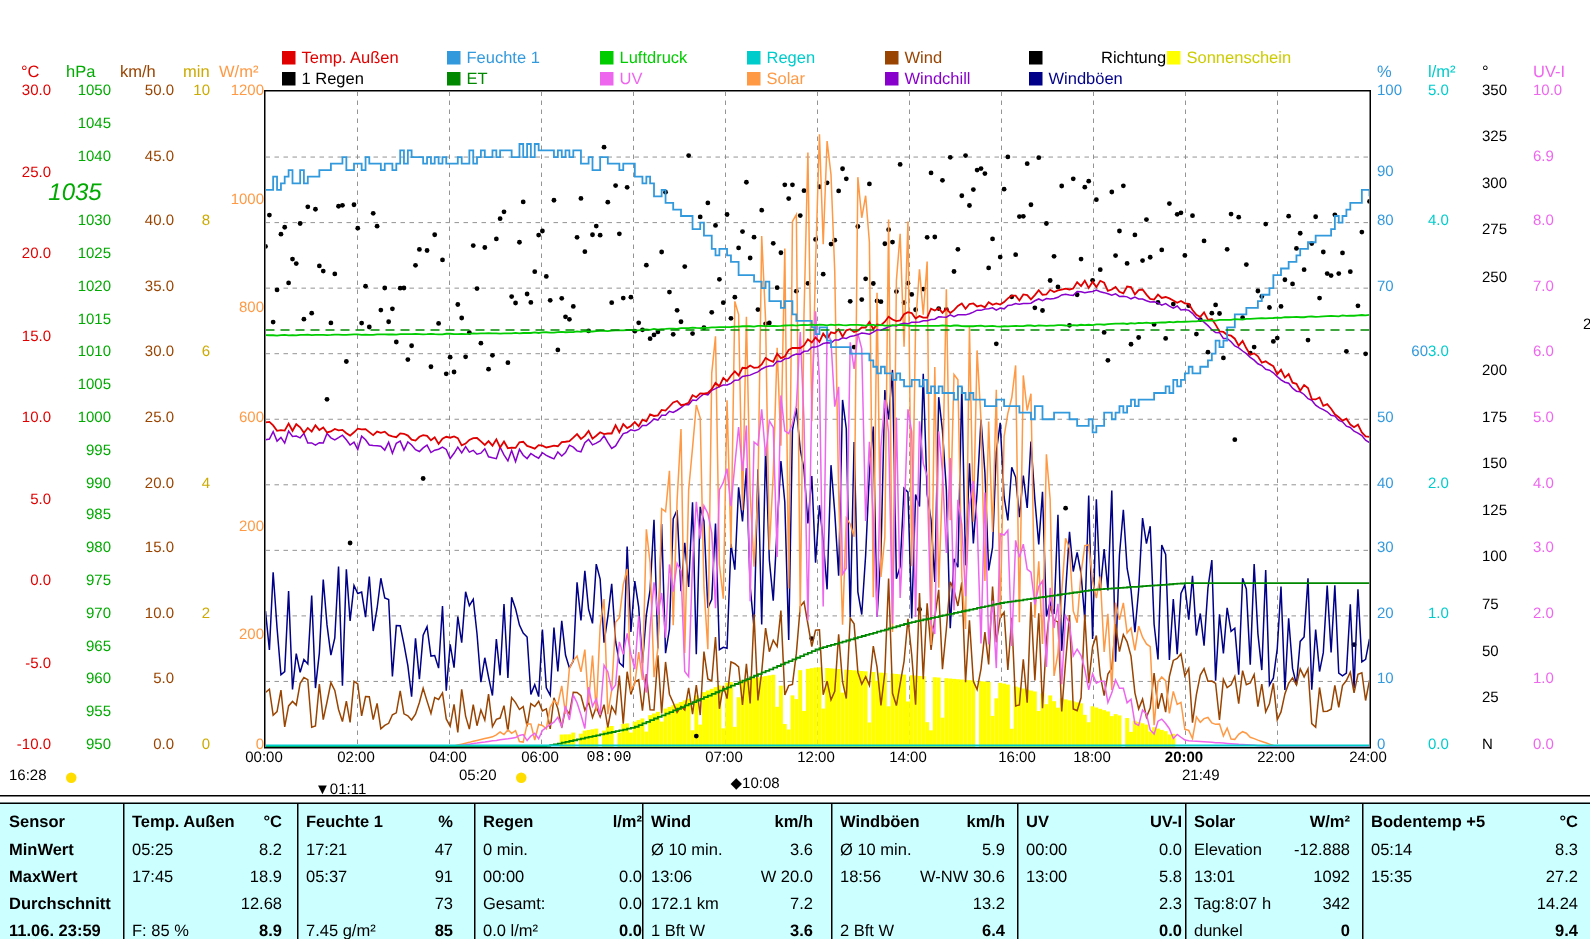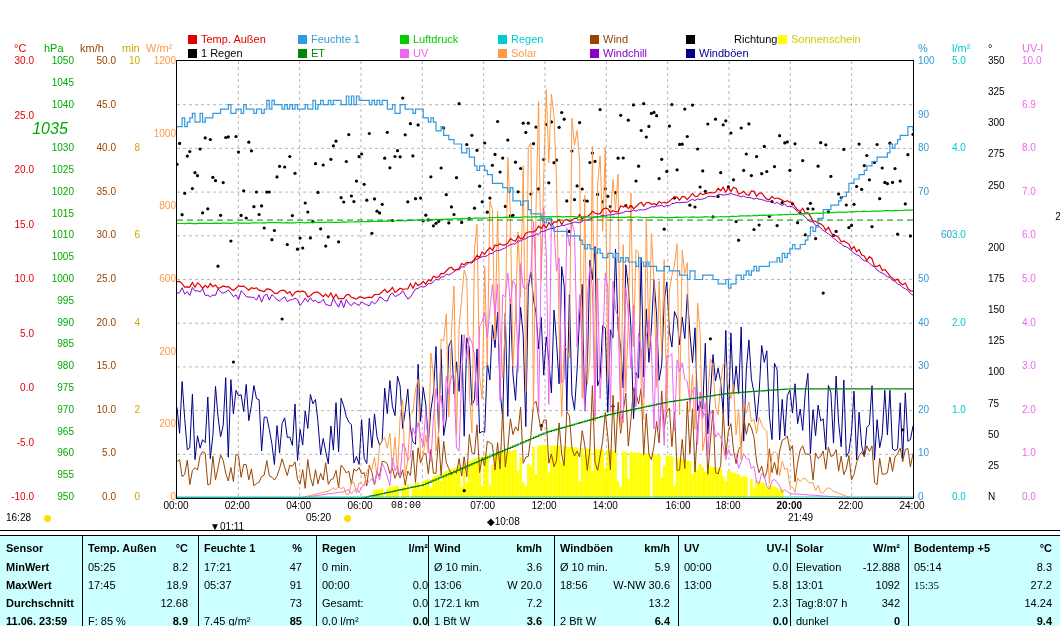--- a/index.html
+++ b/index.html
@@ -765,21 +765,21 @@
     <div class="cell r" style="left:850px;top:43px;width:50px;">1092</div>
     <div class="cell" style="left:796px;top:61px;">Tag:8:07 h</div>
     <div class="cell r" style="left:850px;top:61px;width:50px;">342</div>
     <div class="cell" style="left:796px;top:79px;">dunkel</div>
     <div class="cell b r" style="left:850px;top:79px;width:50px;">0</div>
 
     <div class="cell b" style="left:914px;top:6px;">Bodentemp +5</div>
     <div class="cell b r" style="left:1000px;top:6px;width:52px;">°C</div>
     <div class="cell" style="left:914px;top:25px;">05:14</div>
     <div class="cell r" style="left:1000px;top:25px;width:52px;">8.3</div>
-    <div class="cell" style="left:914px;top:43px;font-family:Liberation Serif, serif;">15:35</div>
+    <div class="cell" style="left:914px;top:43px;">15:35</div>
     <div class="cell r" style="left:1000px;top:43px;width:52px;">27.2</div>
     <div class="cell r" style="left:1000px;top:61px;width:52px;">14.24</div>
     <div class="cell b r" style="left:1000px;top:79px;width:52px;">9.4</div>
 
     <div class="vline" style="left:82px;"></div>
     <div class="vline" style="left:198px;"></div>
     <div class="vline" style="left:316px;"></div>
     <div class="vline" style="left:428px;"></div>
     <div class="vline" style="left:554px;"></div>
     <div class="vline" style="left:678px;"></div>

